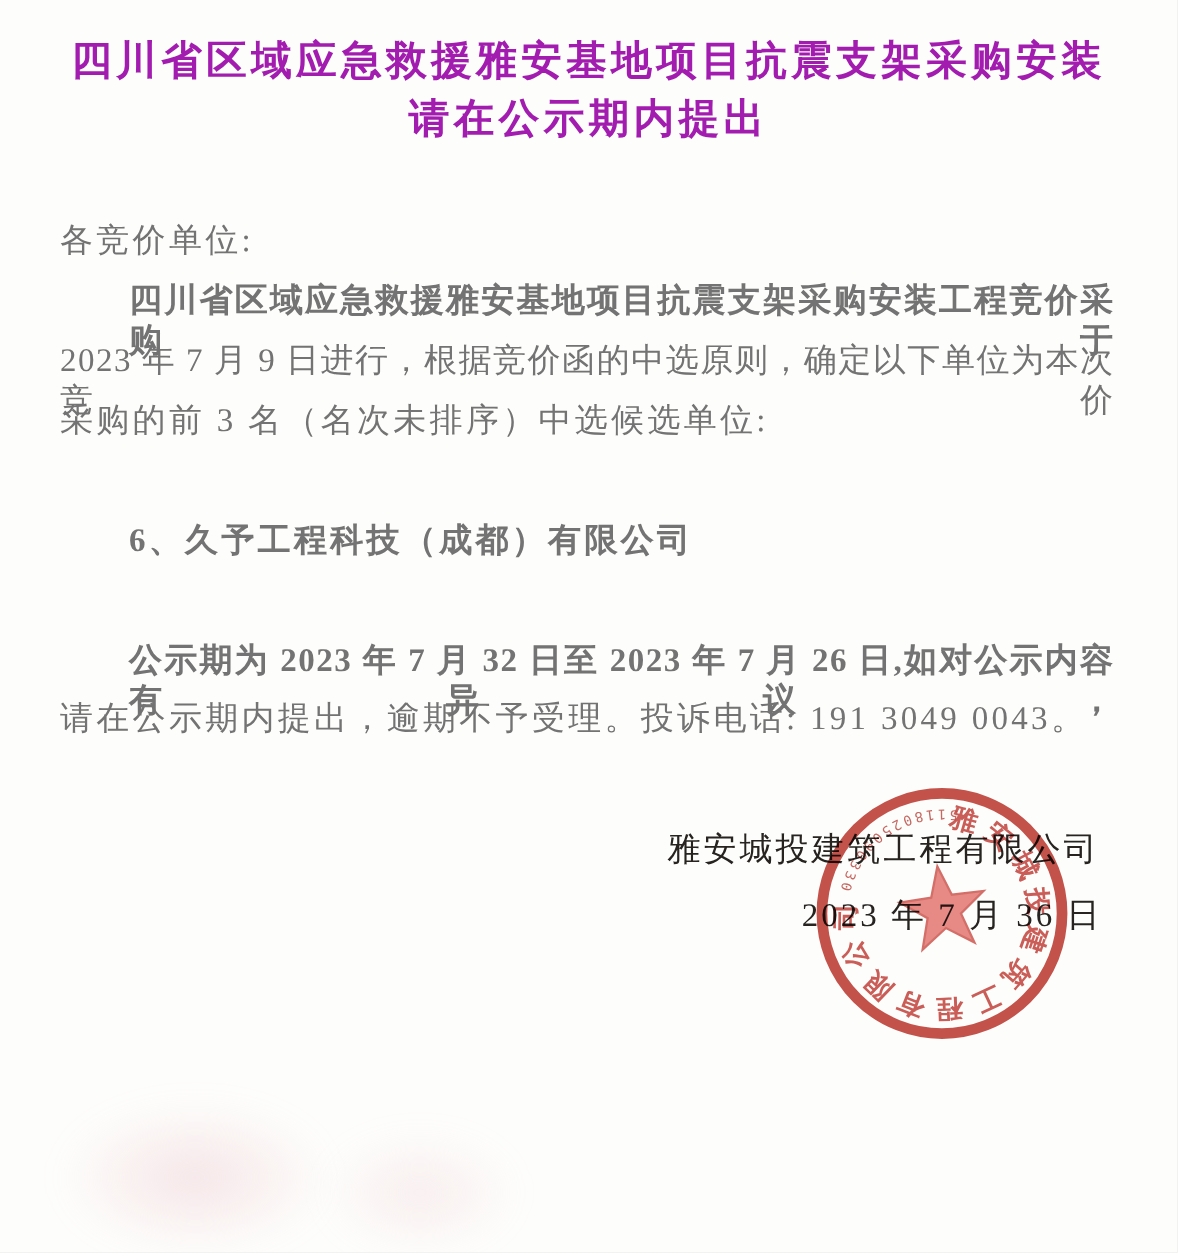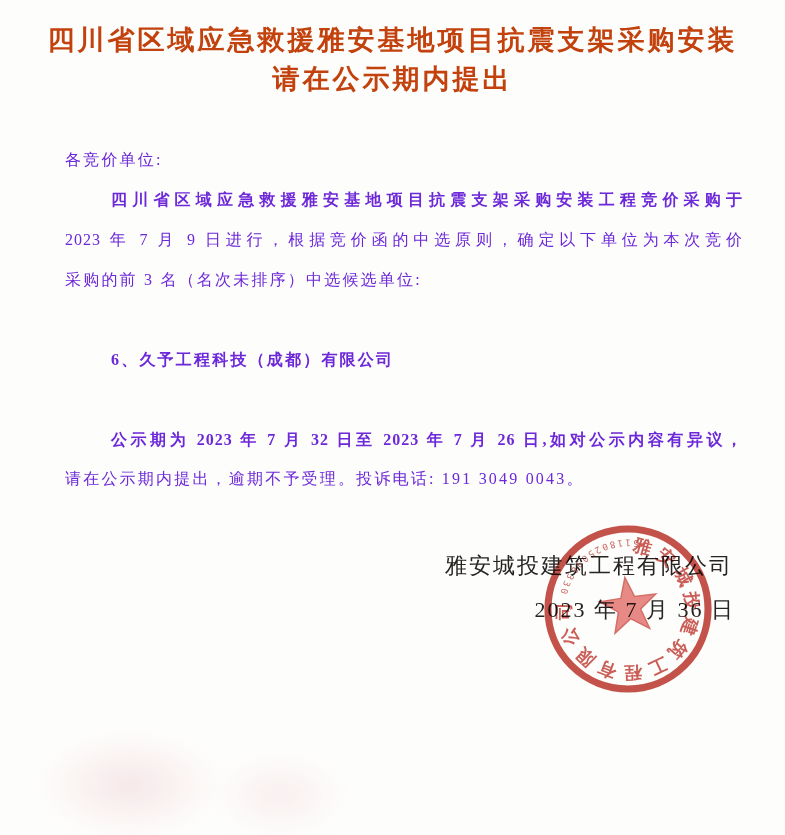--- a/index.html
+++ b/index.html
@@ -7,25 +7,25 @@
     position:relative;width:785px;height:835px;margin:0 auto;
     background:#fdfdfb;overflow:hidden;
     font-family:"Liberation Serif","DejaVu Serif",serif;
     color:#232020;
   }
   .doc-title{
     position:absolute;top:21px;left:0;width:100%;
     text-align:center;
     font-family:"Liberation Sans","DejaVu Sans",sans-serif;
     font-weight:bold;font-size:27px;letter-spacing:3px;line-height:39px;
-    color:#c2410c;
+    color:#a21caf;
   }
   .bline{
-    position:absolute;font-size:16px;letter-spacing:2.2px;
-    white-space:nowrap;line-height:27px;color:#6d28d9;margin-left:25px;
+    position:absolute;font-size:22px;letter-spacing:2.2px;
+    white-space:nowrap;line-height:27px;color:#737373;
   }
   .bline.full{
     white-space:normal;right:42px;
     text-align:justify;text-align-last:justify;letter-spacing:1px;
   }
   .indent{left:86px;font-weight:bold;}
   .flush{left:40px;}
   .sig{position:absolute;font-size:22px;letter-spacing:2px;white-space:nowrap;color:#262321;}
   .seal-svg{
     position:absolute;left:524px;top:505px;width:208px;height:208px;

